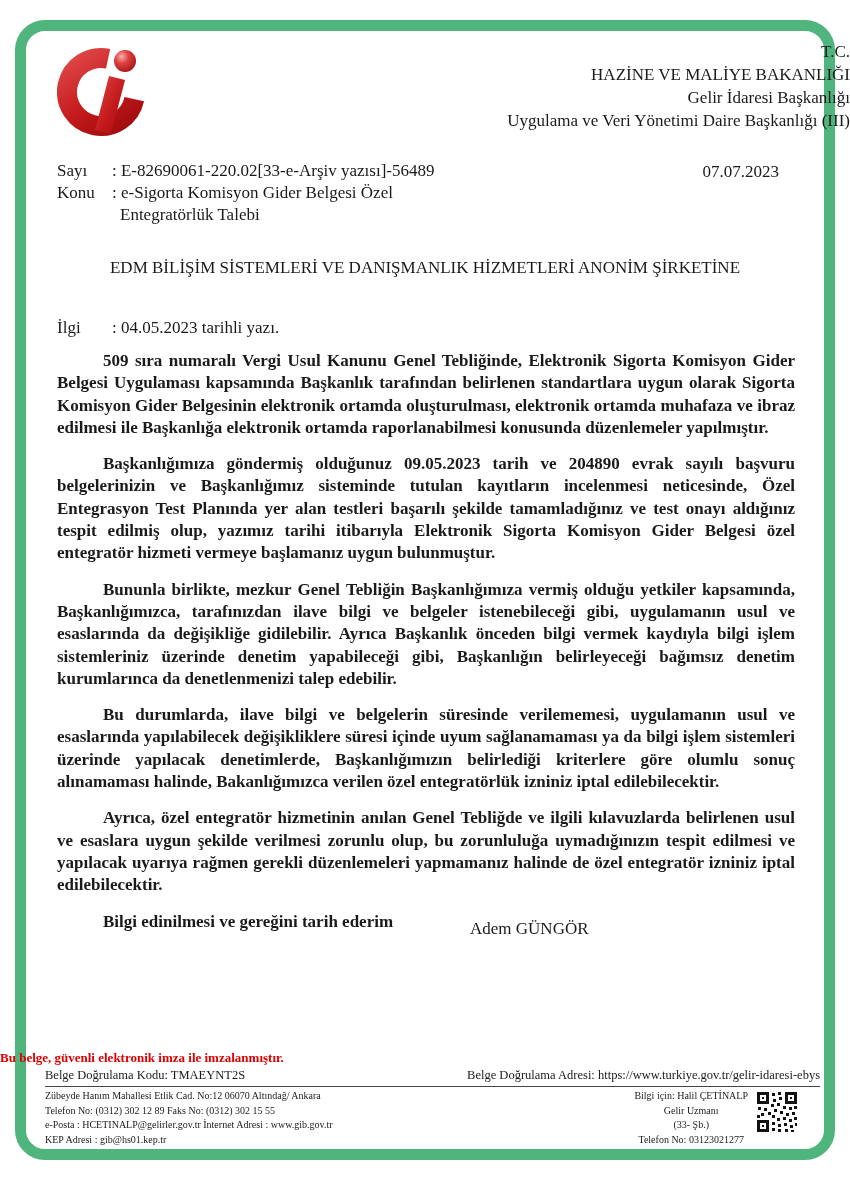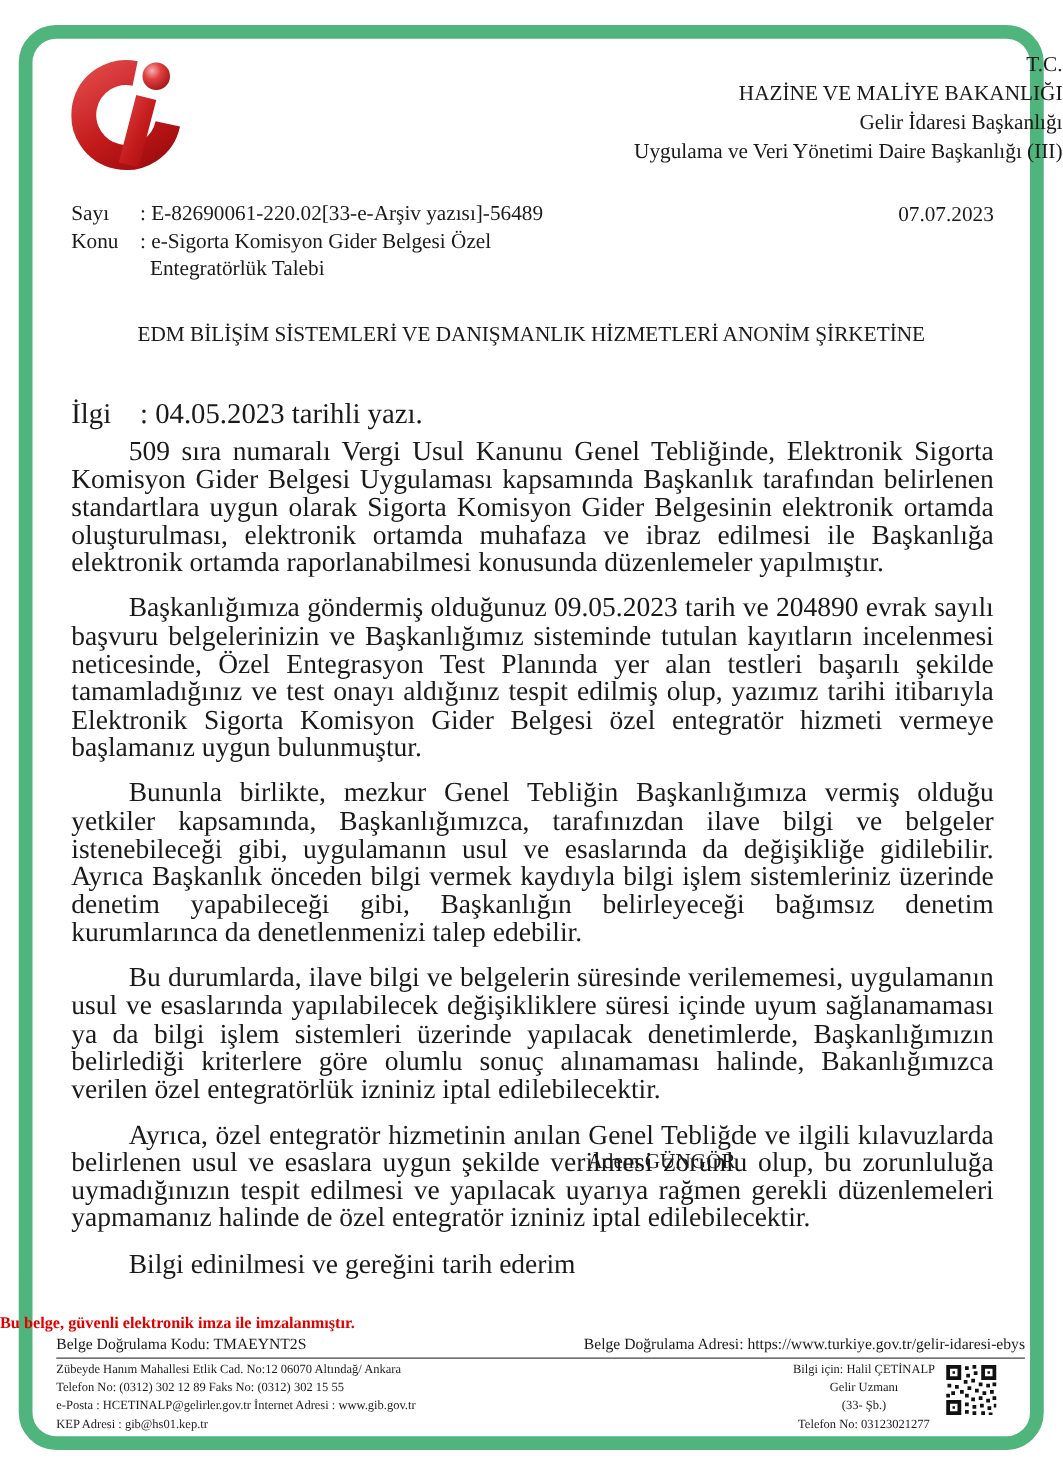--- a/index.html
+++ b/index.html
@@ -21,26 +21,26 @@
   .logo{position:absolute;left:57px;top:40px;width:105px;height:100px;}
   .letterhead{
     position:absolute;left:0;right:0;top:40px;text-align:right;
     font-size:17px;line-height:23px;
   }
   .meta{position:absolute;left:57px;right:55px;top:160px;font-size:17px;line-height:22px;}
   .meta-row{display:flex;}
   .meta-label{width:55px;flex:0 0 55px;}
   .meta-value{flex:1;}
   .meta-cont{padding-left:8px;}
-  .date{position:absolute;right:0;top:1px;}
+  .date{position:absolute;right:16px;top:1px;}
   .recipient{
     position:absolute;left:30px;right:30px;top:258px;text-align:center;font-size:17px;
   }
-  .ilgi{position:absolute;left:57px;right:55px;top:318px;display:flex;font-size:23px;}
-  .bodytext{position:absolute;left:57px;right:55px;top:350px;font-size:22px;line-height:22.3px;}
+  .ilgi{position:absolute;left:57px;right:55px;top:318px;display:flex;font-size:17px;}
+  .bodytext{position:absolute;left:57px;right:55px;top:350px;font-size:17px;line-height:22.3px;font-weight:bold;}
   .bodytext p{text-indent:46px;text-align:justify;margin:0 0 14px 0;}
   .bodytext p.closing{text-align:left;margin-bottom:0;}
   .signature{position:absolute;left:470px;width:330px;top:918px;
     font-size:17px;line-height:22px;}
   .footer-notice{
     position:absolute;left:0;right:0;top:1050px;text-align:left;
     color:var(--notice-red);font-weight:bold;font-size:13px;
   }
   .verify-row{
     position:absolute;left:45px;right:30px;top:1068px;display:flex;

